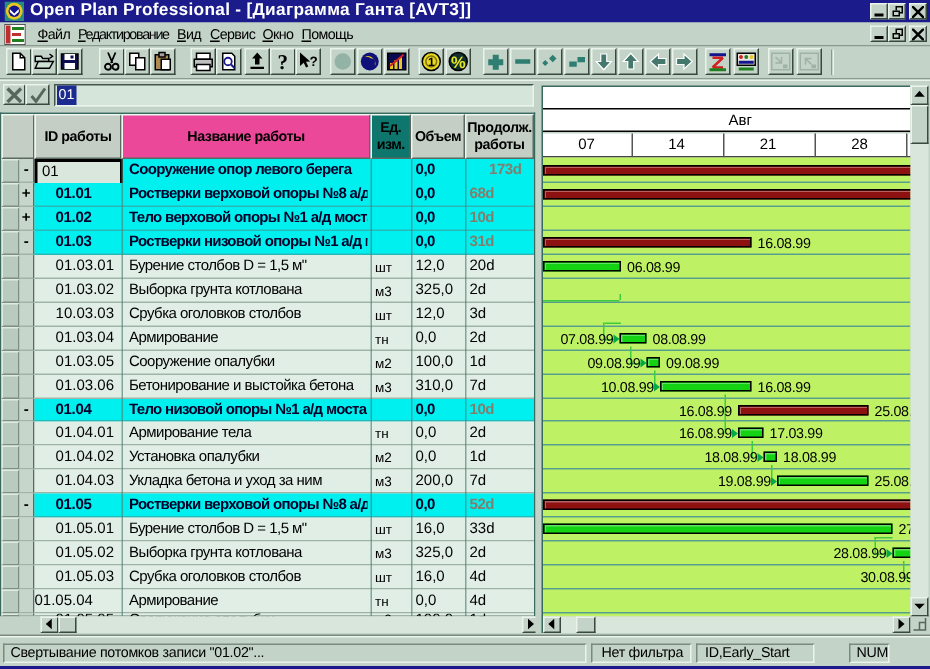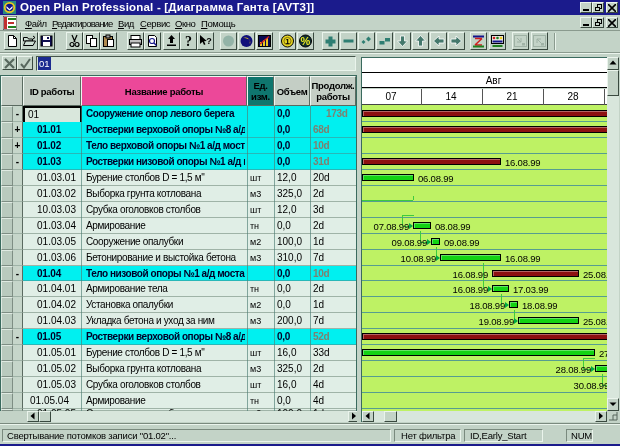--- a/index.html
+++ b/index.html
@@ -466,21 +466,21 @@
 <div class="a" style="left:13px;top:377px;width:10px;height:16px;background:#c6d6ca;border-right:1px solid #5a6a60;border-bottom:1px solid #9fb3a7;color:#000;font-size:10px;font-weight:bold;text-align:center;line-height:16px;overflow:hidden;"></div>
 <div class="a" style="left:23px;top:377px;width:333px;height:16px;background:#e0eee6;border-bottom:1px solid #9fb3a7;"></div>
 <div class="a" style="left:23px;top:377px;width:53px;height:16px;color:#000;font-size:10px;line-height:16px;text-align:right;overflow:hidden;">01.05.03</div>
 <div class="a" style="left:86px;top:377px;width:159px;height:16px;color:#000;font-size:10px;letter-spacing:-0.35px;line-height:16px;white-space:nowrap;overflow:hidden;">Срубка оголовков столбов</div>
 <div class="a" style="left:250px;top:377px;width:22px;height:16px;color:#000;font-size:9px;line-height:16px;overflow:hidden;">шт</div>
 <div class="a" style="left:277px;top:377px;width:32px;height:16px;color:#000;font-size:10px;line-height:16px;overflow:hidden;">16,0</div>
 <div class="a" style="left:313px;top:377px;width:43px;height:16px;color:#000;font-size:10px;line-height:16px;overflow:hidden;">4d</div>
 <div class="a" style="left:1px;top:393px;width:12px;height:16px;background:#b9cabe;border-top:1px solid #dfeae2;border-left:1px solid #dfeae2;border-right:1px solid #7e8e84;border-bottom:1px solid #7e8e84;"></div>
 <div class="a" style="left:13px;top:393px;width:10px;height:16px;background:#c6d6ca;border-right:1px solid #5a6a60;border-bottom:1px solid #9fb3a7;color:#000;font-size:10px;font-weight:bold;text-align:center;line-height:16px;overflow:hidden;"></div>
 <div class="a" style="left:23px;top:393px;width:333px;height:16px;background:#e0eee6;border-bottom:1px solid #9fb3a7;"></div>
-<div class="a" style="left:23px;top:393px;width:53px;height:16px;color:#000;font-size:10px;line-height:16px;text-align:center;overflow:hidden;">01.05.04</div>
+<div class="a" style="left:23px;top:393px;width:53px;height:16px;color:#000;font-size:10px;line-height:16px;text-align:left;overflow:hidden;">01.05.04</div>
 <div class="a" style="left:86px;top:393px;width:159px;height:16px;color:#000;font-size:10px;letter-spacing:-0.35px;line-height:16px;white-space:nowrap;overflow:hidden;">Армирование</div>
 <div class="a" style="left:250px;top:393px;width:22px;height:16px;color:#000;font-size:9px;line-height:16px;overflow:hidden;">тн</div>
 <div class="a" style="left:277px;top:393px;width:32px;height:16px;color:#000;font-size:10px;line-height:16px;overflow:hidden;">0,0</div>
 <div class="a" style="left:313px;top:393px;width:43px;height:16px;color:#000;font-size:10px;line-height:16px;overflow:hidden;">4d</div>
 <div class="a" style="left:1px;top:409px;width:12px;height:2px;background:#b9cabe;border-top:1px solid #dfeae2;border-left:1px solid #dfeae2;border-right:1px solid #7e8e84;border-bottom:1px solid #7e8e84;"></div>
 <div class="a" style="left:13px;top:409px;width:10px;height:2px;background:#c6d6ca;border-right:1px solid #5a6a60;border-bottom:1px solid #9fb3a7;color:#000;font-size:10px;font-weight:bold;text-align:center;line-height:15px;overflow:hidden;"></div>
 <div class="a" style="left:23px;top:409px;width:333px;height:2px;background:#e0eee6;border-bottom:1px solid #9fb3a7;"></div>
 <div class="a" style="left:23px;top:409px;width:53px;height:2px;color:#000;font-size:10px;line-height:9px;text-align:right;overflow:hidden;">01.05.05</div>
 <div class="a" style="left:86px;top:409px;width:159px;height:2px;color:#000;font-size:10px;letter-spacing:-0.35px;line-height:9px;white-space:nowrap;overflow:hidden;">Сооружение опалубки</div>
 <div class="a" style="left:250px;top:409px;width:22px;height:2px;color:#000;font-size:9px;line-height:9px;overflow:hidden;">м2</div>

